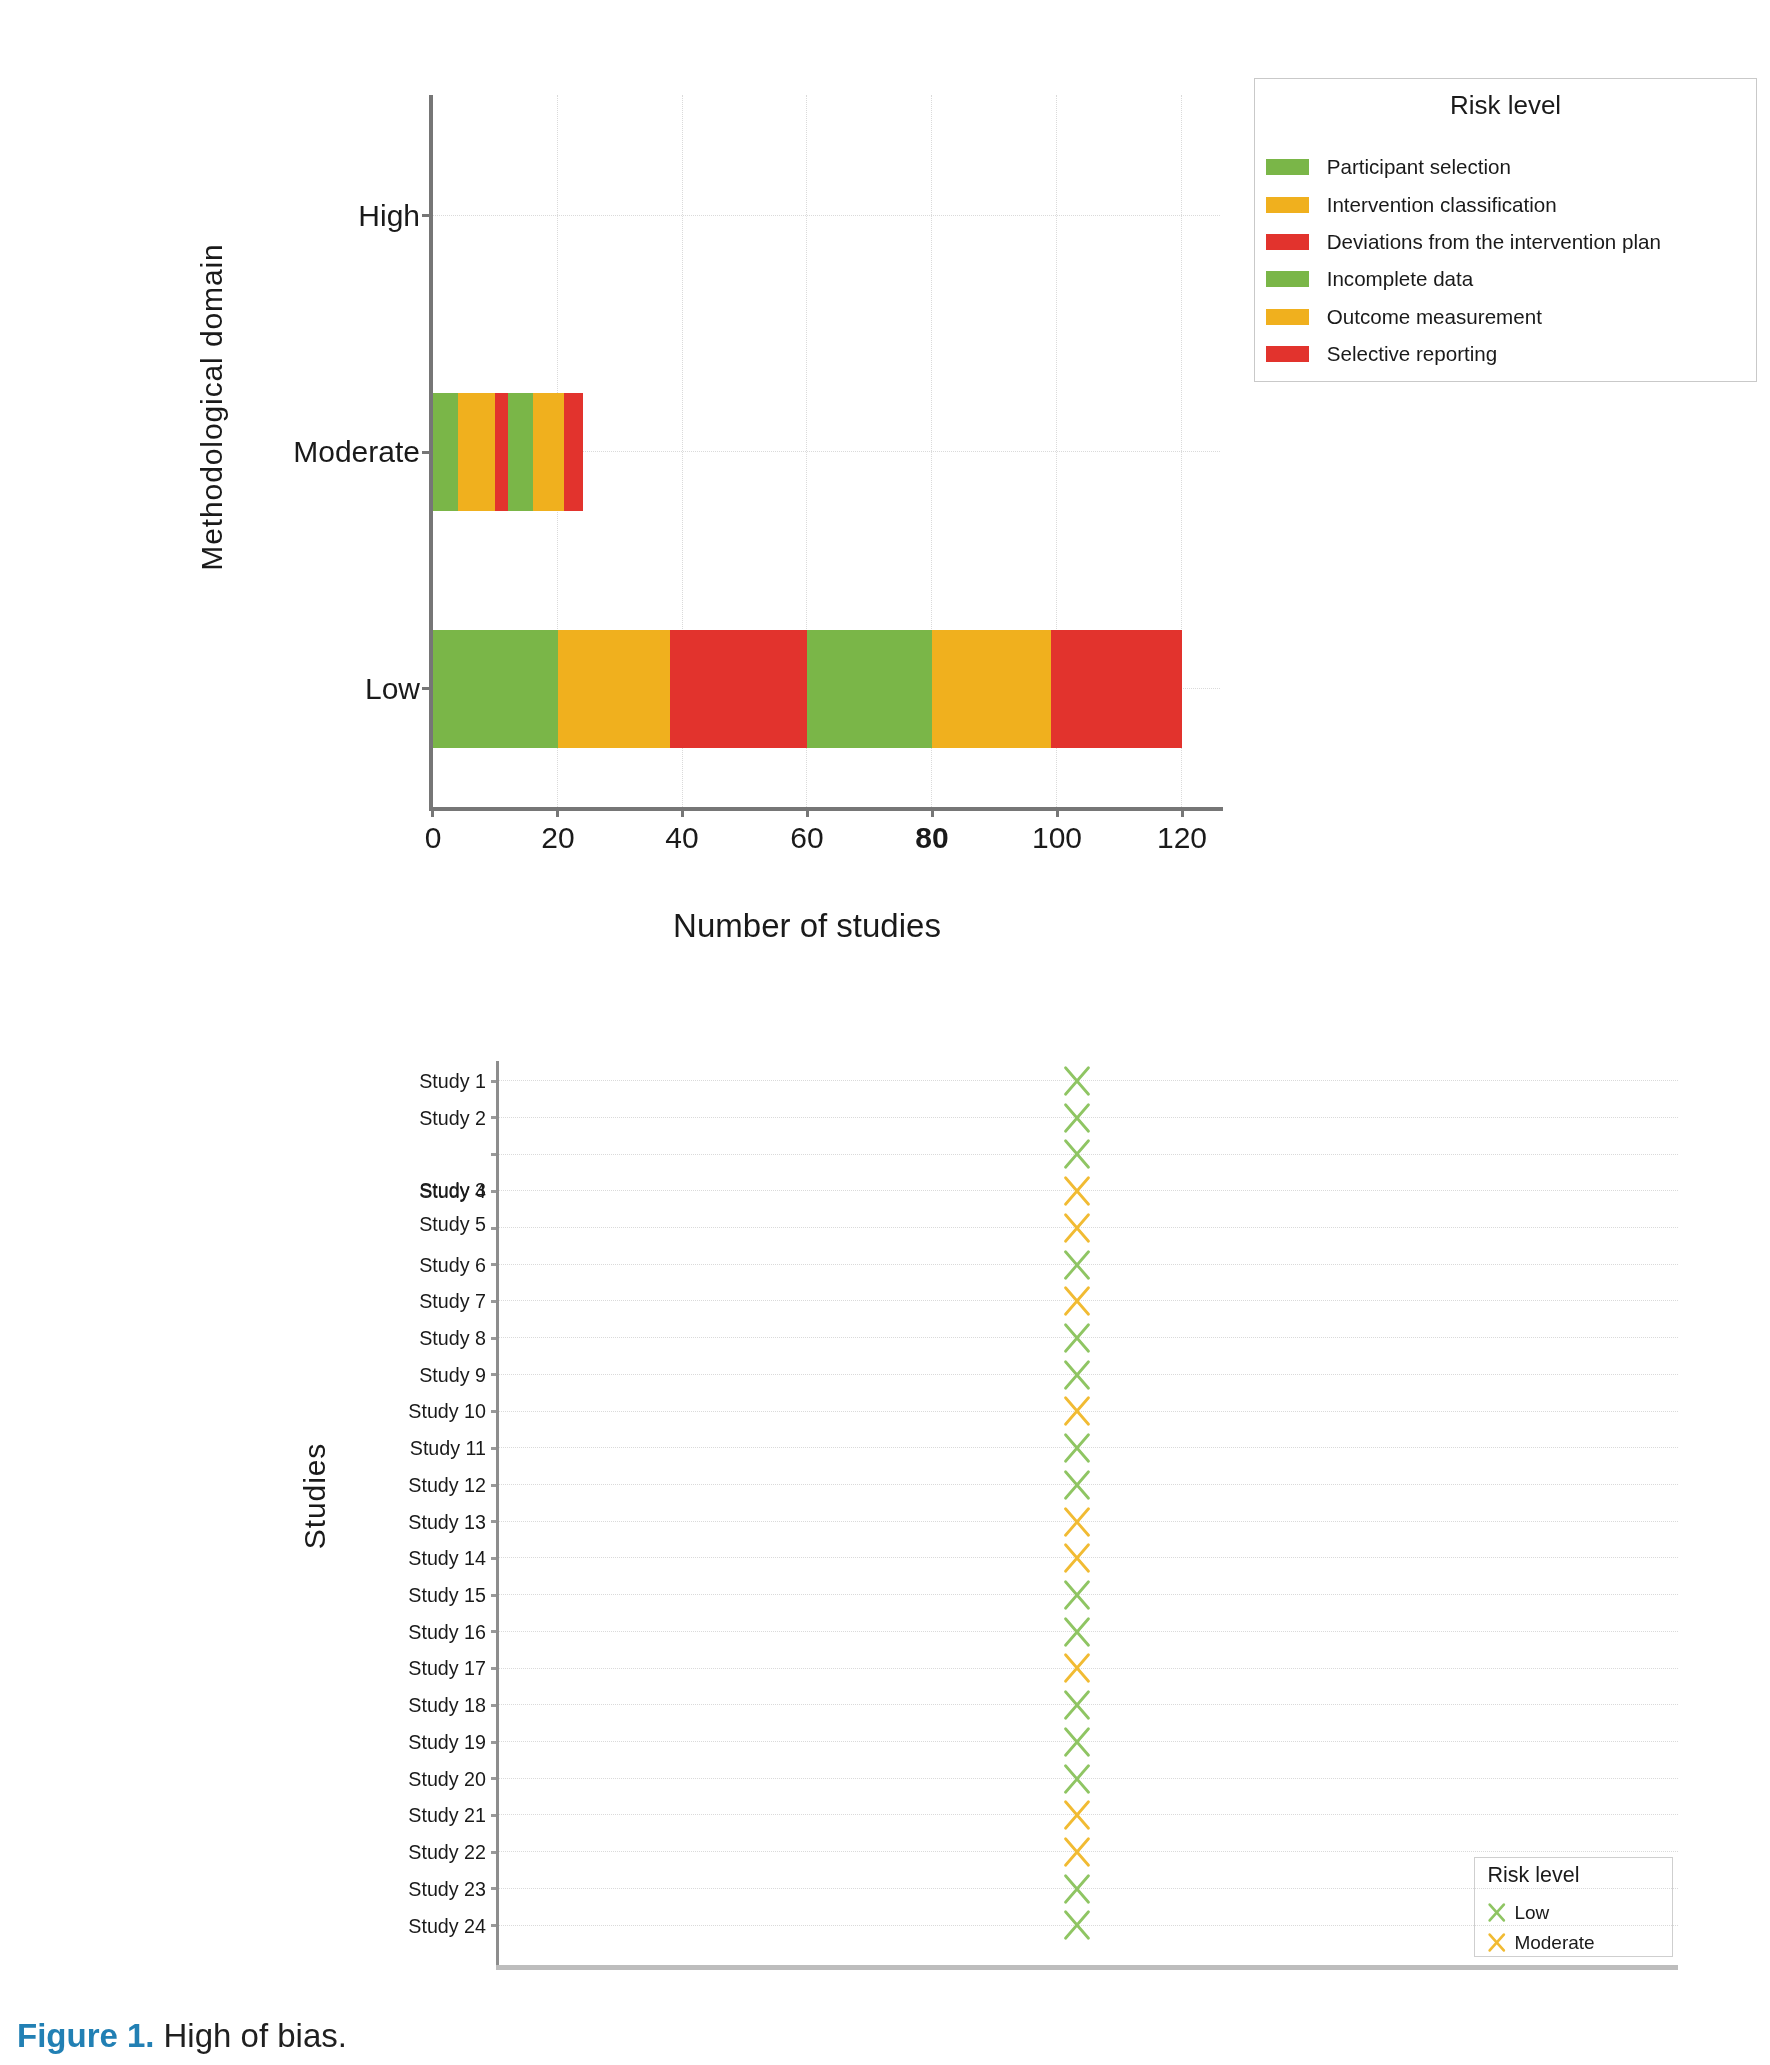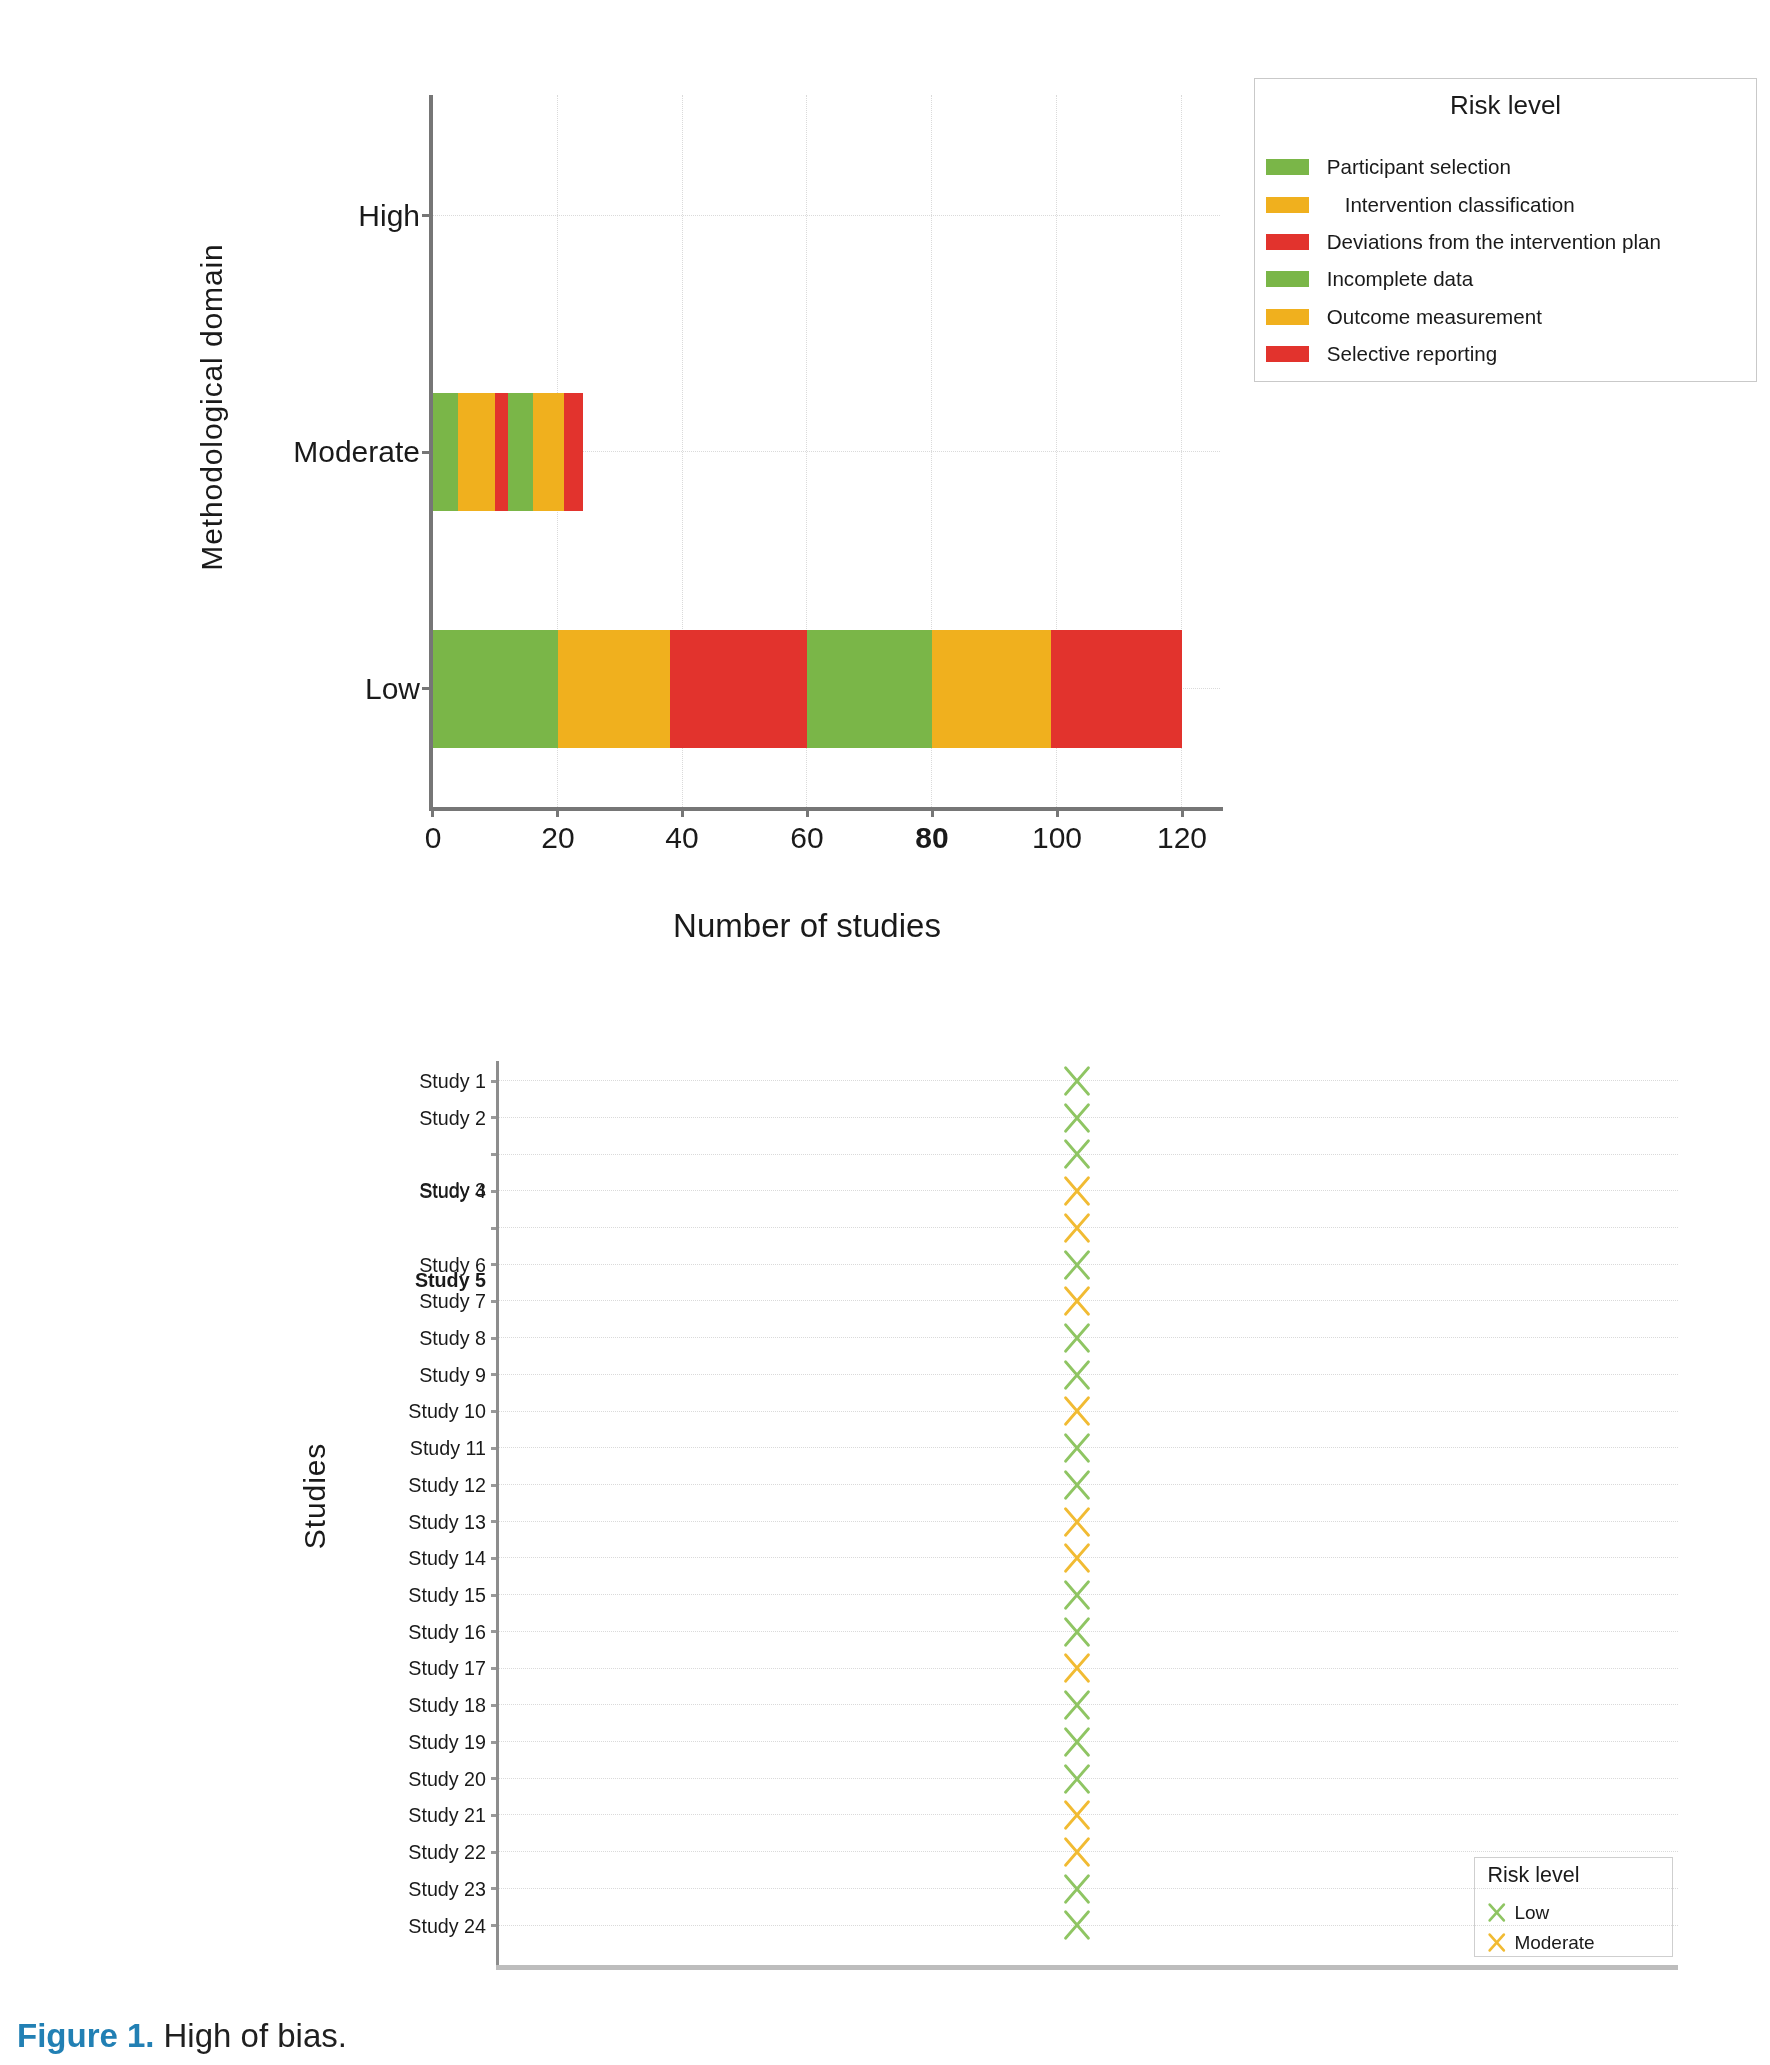--- a/index.html
+++ b/index.html
@@ -34,21 +34,21 @@
   <div id="ylabel1">Methodological domain</div>
   <div id="xlabel1">Number of studies</div>
 
   <div id="legend1">
     <div class="legend-title">Risk level</div>
     <div id="legend1-items">
         <div class="lg1-row" style="top: 75px;">
           <div class="lg1-swatch" style="background: rgb(122, 182, 72);"></div>
           <div class="lg1-label">Participant selection</div>
         </div>
-        <div class="lg1-row" style="top: 113px; gap: 18px;">
+        <div class="lg1-row" style="top: 113px;">
           <div class="lg1-swatch" style="background: rgb(240, 176, 30);"></div>
           <div class="lg1-label">Intervention classification</div>
         </div>
         <div class="lg1-row" style="top: 150px;">
           <div class="lg1-swatch" style="background: rgb(226, 51, 45);"></div>
           <div class="lg1-label">Deviations from the intervention plan</div>
         </div>
         <div class="lg1-row" style="top: 187px;">
           <div class="lg1-swatch" style="background: rgb(122, 182, 72);"></div>
           <div class="lg1-label">Incomplete data</div>
@@ -156,21 +156,21 @@
       </svg></div>
     <div class="hgrid" style="left: 499px; top: 1190px; width: 1179px; height: 0px; border-top: 1.8px dotted rgb(218, 218, 218);"></div>
     <div class="tickmark" style="left: 491px; top: 1190px; width: 8px; height: 2.7px; background: rgb(154, 154, 154);"></div>
     <div class="rowlab" style="left: 307px; top: 1191px; width: 179px;">Study 4</div>
     <div class="marker" style="left: 1062px; top: 1174px; width: 30px; height: 34px;"><svg width="30" height="34" viewBox="0 0 34 38" xmlns="http://www.w3.org/2000/svg">
         <line x1="4" y1="4" x2="30" y2="34" stroke="#f1bb33" stroke-width="3.2" stroke-linecap="round"></line>
         <line x1="30" y1="4" x2="4" y2="34" stroke="#f1bb33" stroke-width="3.2" stroke-linecap="round"></line>
       </svg></div>
     <div class="hgrid" style="left: 499px; top: 1227px; width: 1179px; height: 0px; border-top: 1.8px dotted rgb(218, 218, 218);"></div>
     <div class="tickmark" style="left: 491px; top: 1227px; width: 8px; height: 2.7px; background: rgb(154, 154, 154);"></div>
-    <div class="rowlab" style="left: 307px; top: 1280px; width: 179px; font-weight: bold;">Study 5</div>
+    <div class="rowlab" style="left: 307px; top: 1224px; width: 179px;">Study 5</div>
     <div class="marker" style="left: 1062px; top: 1211px; width: 30px; height: 34px;"><svg width="30" height="34" viewBox="0 0 34 38" xmlns="http://www.w3.org/2000/svg">
         <line x1="4" y1="4" x2="30" y2="34" stroke="#f1bb33" stroke-width="3.2" stroke-linecap="round"></line>
         <line x1="30" y1="4" x2="4" y2="34" stroke="#f1bb33" stroke-width="3.2" stroke-linecap="round"></line>
       </svg></div>
     <div class="hgrid" style="left: 499px; top: 1264px; width: 1179px; height: 0px; border-top: 1.8px dotted rgb(218, 218, 218);"></div>
     <div class="tickmark" style="left: 491px; top: 1263px; width: 8px; height: 2.7px; background: rgb(154, 154, 154);"></div>
     <div class="rowlab" style="left: 307px; top: 1265px; width: 179px;">Study 6</div>
     <div class="marker" style="left: 1062px; top: 1248px; width: 30px; height: 34px;"><svg width="30" height="34" viewBox="0 0 34 38" xmlns="http://www.w3.org/2000/svg">
         <line x1="4" y1="4" x2="30" y2="34" stroke="#8fc563" stroke-width="3.2" stroke-linecap="round"></line>
         <line x1="30" y1="4" x2="4" y2="34" stroke="#8fc563" stroke-width="3.2" stroke-linecap="round"></line>

